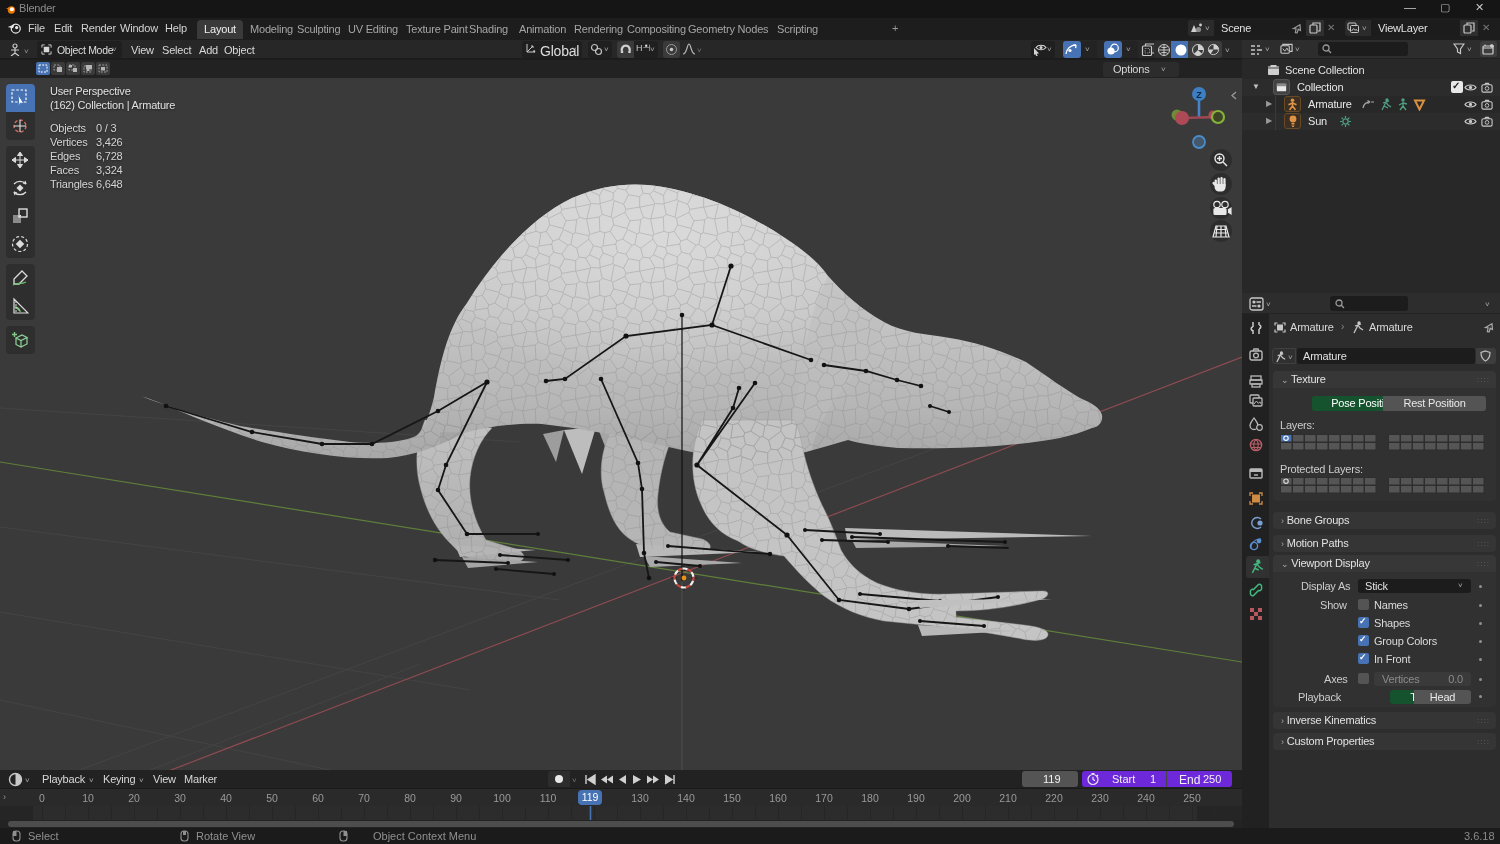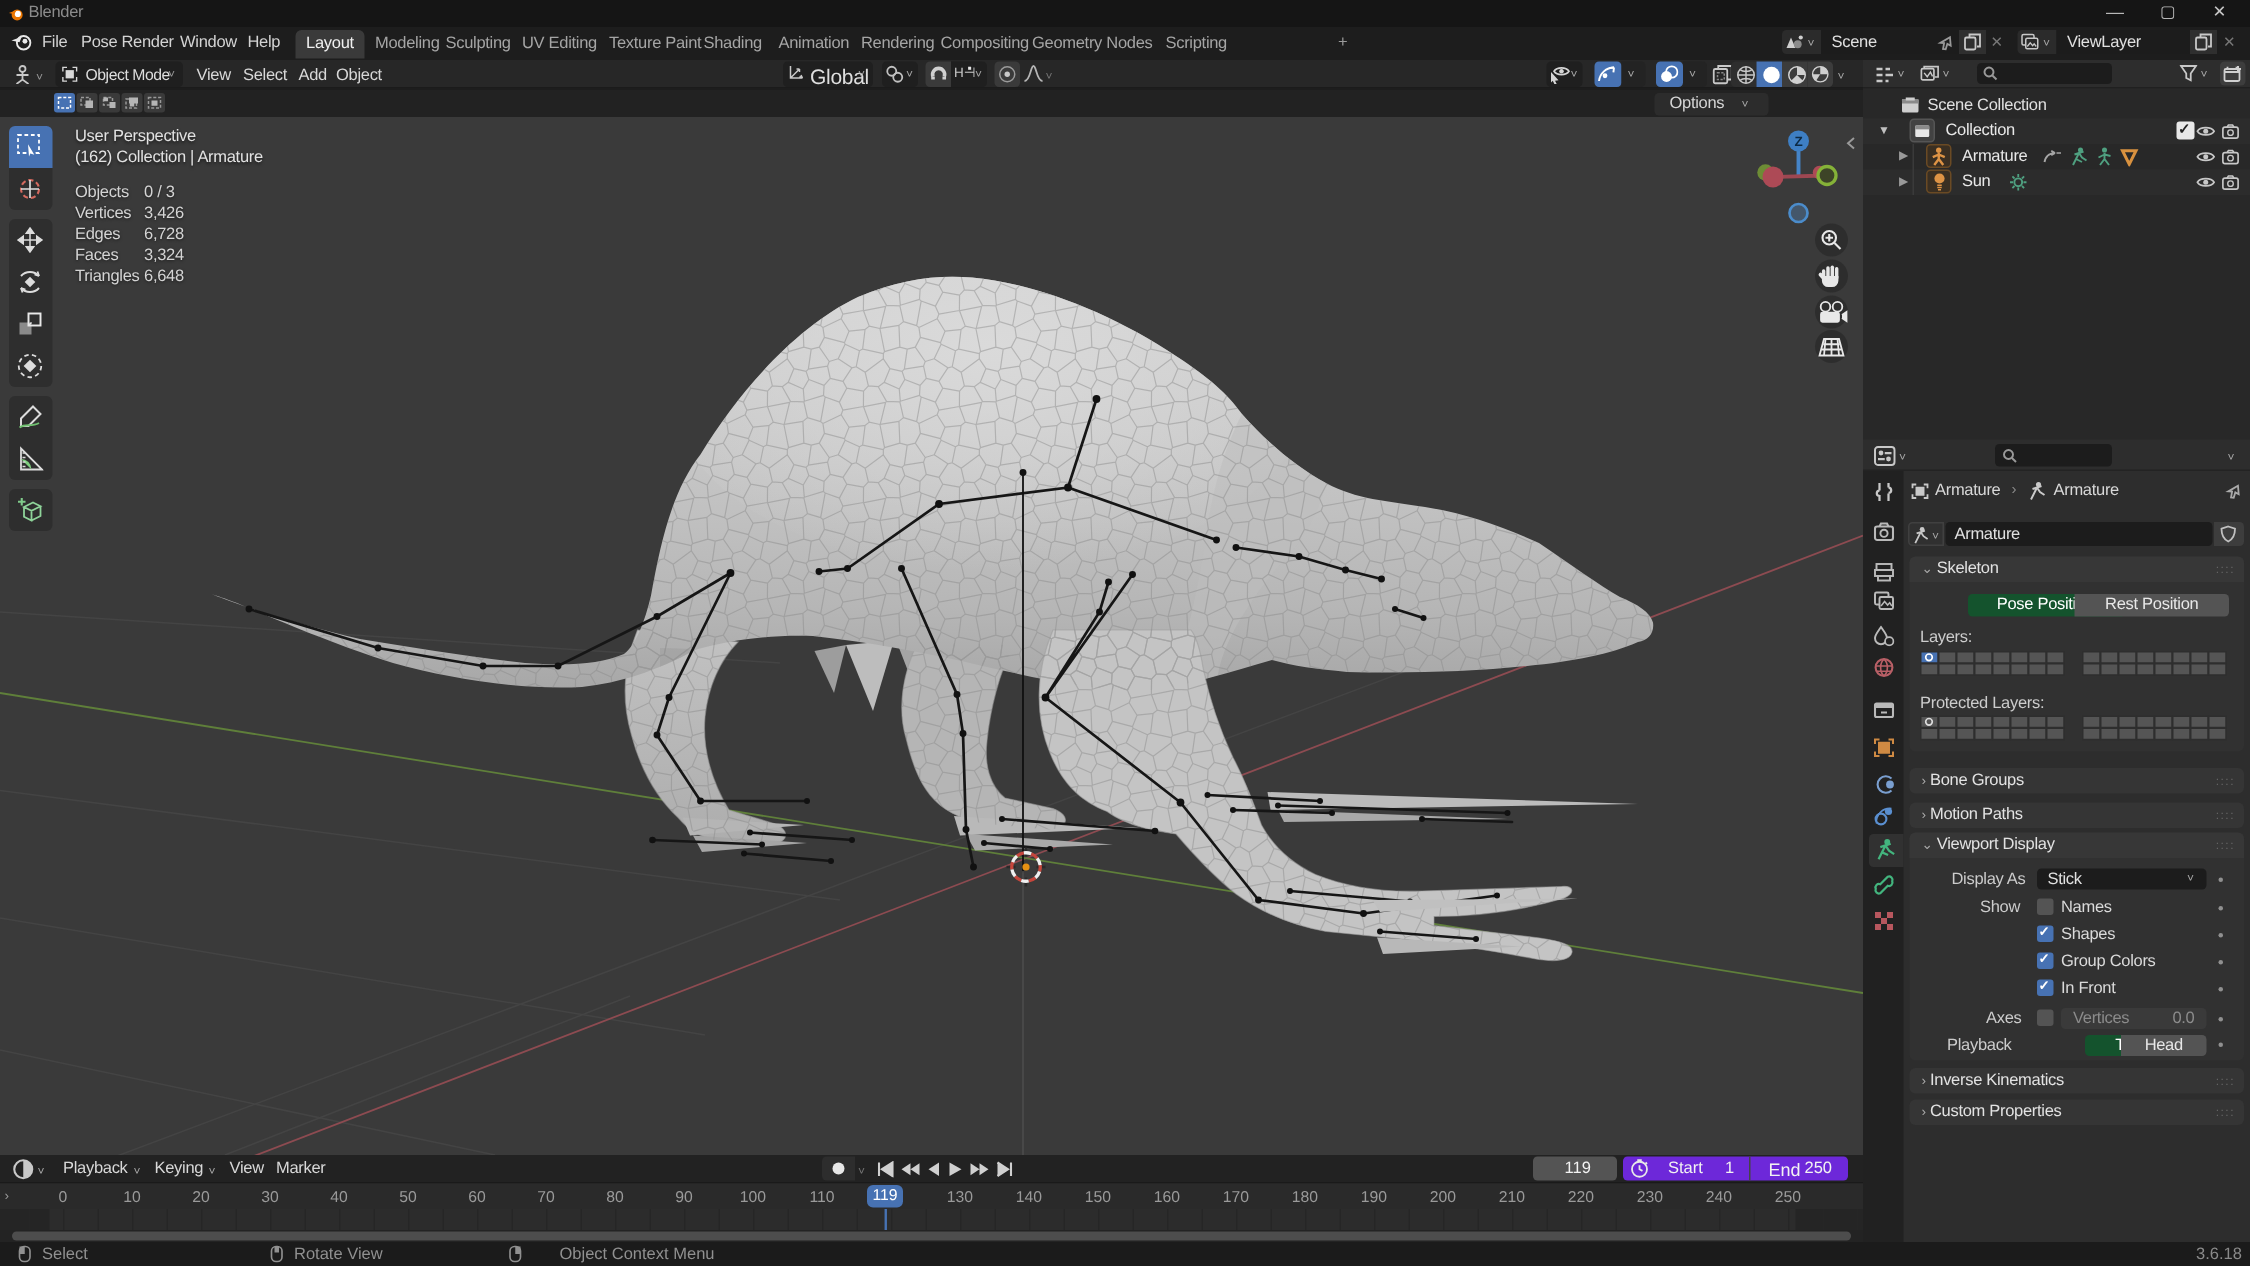--- a/index.html
+++ b/index.html
@@ -67,21 +67,21 @@
   <span class="abs" style="left:1475px;top:1px;color:#c8c8c8;font-size:11px">✕</span>
 </div>
 
 <div id="topbar">
   <svg class="abs" style="left:7px;top:4px" width="15" height="13" viewBox="0 0 24 20">
       <circle cx="14" cy="10" r="7.2" fill="none" stroke="#e8e8e8" stroke-width="2"></circle>
       <circle cx="15.4" cy="8.4" r="2.6" fill="#e8e8e8"></circle>
       <path d="M1 7.5 L12 3.5 L9.6 9.5 Z" fill="#e8e8e8"></path>
     </svg>
   <span class="menu" style="left:28px">File</span>
-  <span class="menu" style="left:54px">Pose</span>
+  <span class="menu" style="left:54px">Edit</span>
   <span class="menu" style="left:81px">Render</span>
   <span class="menu" style="left:120px">Window</span>
   <span class="menu" style="left:165px">Help</span>
   <span class="tab on" style="left:197px;width:46px;text-align:center">Layout</span>
   <span class="tab" style="left:250px">Modeling</span>
   <span class="tab" style="left:297px">Sculpting</span>
   <span class="tab" style="left:348px">UV Editing</span>
   <span class="tab" style="left:406px">Texture Paint</span>
   <span class="tab" style="left:469px">Shading</span>
   <span class="tab" style="left:519px">Animation</span>
@@ -818,21 +818,21 @@
     <div class="inp abs" style="left:55px;top:54px;width:178px;height:16px">
       <span class="abs" style="left:6px;top:2px;font-size:11px;letter-spacing:-0.2px;color:#e0e0e0">Armature</span>
     </div>
     <div class="abs" style="left:234px;top:54px;width:20px;height:16px;background:#3d3d3d;border-radius:0 3px 3px 0">
       <svg class="abs" style="left:4px;top:2px" width="11" height="12" viewBox="0 0 11 12">
           <path d="M5.5 1 L10 2.5 C10 7 8.5 9.5 5.5 11 C2.5 9.5 1 7 1 2.5 Z" fill="none" stroke="#c0c0c0" stroke-width="1.2"></path>
         </svg>
     </div>
 
     <div class="panel" style="top:77px;height:130px;background:#313131">
-      <div class="phead" style="background:#373737;border-radius:4px 4px 0 0"><span style="margin-left:8px;color:#aaa;font-size:9px">⌄</span> <span style="color:#e2e2e2">Skeleton</span><span style="float:right;margin-right:6px;color:#666;letter-spacing:1px;font-size:8px">::::</span></div>
+      <div class="phead" style="background:#373737;border-radius:4px 4px 0 0"><span style="margin-left:8px;color:#aaa;font-size:9px">⌄</span> <span style="color:#e2e2e2">Texture</span><span style="float:right;margin-right:6px;color:#666;letter-spacing:1px;font-size:8px">::::</span></div>
       <div class="abs" style="left:7px;top:25px;width:103px;height:15px" class2="btn">
           <div class="btn blue" style="width:103px;height:15px;line-height:15px;font-size:11px;letter-spacing:-0.2px;border-radius:3px 0 0 3px">Pose Position</div>
         </div>
       <div class="abs" style="left:110px;top:25px;width:103px;height:15px">
           <div class="btn" style="width:103px;height:15px;line-height:15px;font-size:11px;letter-spacing:-0.2px;border-radius:0 3px 3px 0">Rest Position</div>
         </div>
       <span class="lbl" style="left:7px;top:48px">Layers:</span>
       <div class="abs" style="left:7px;top:63px;width:99px;height:17px">
         <svg width="99" height="17">
             <g fill="#555555" stroke="#2e2e2e" stroke-width="1">

